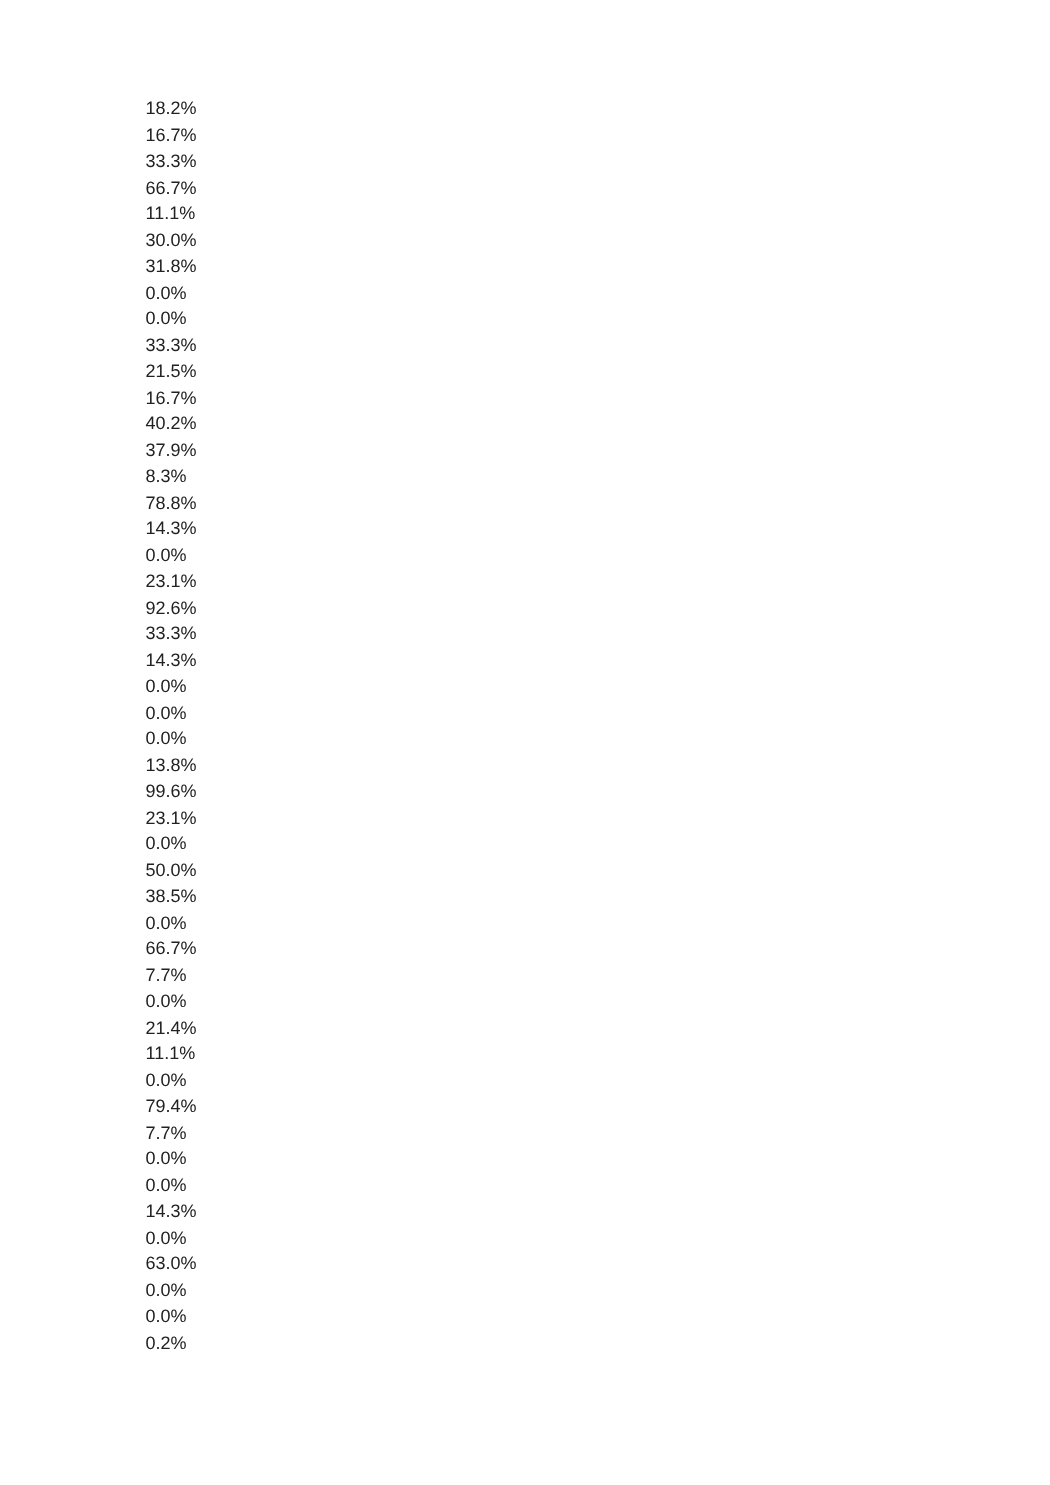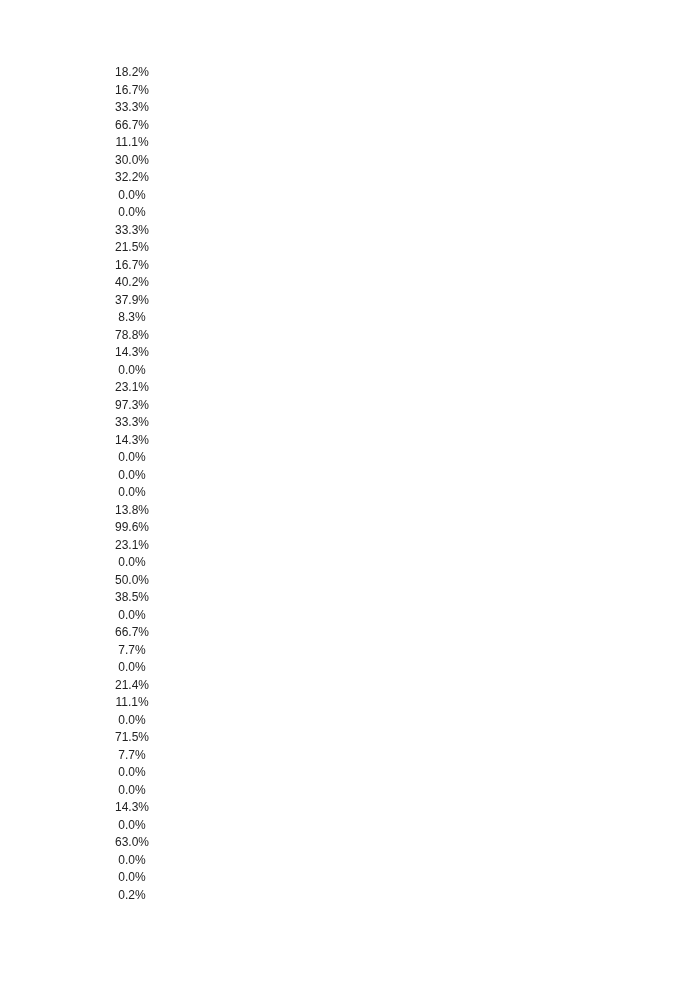--- a/index.html
+++ b/index.html
@@ -12,73 +12,73 @@
     background: #ffffff;
     font-family: "Liberation Sans", sans-serif;
     position: relative;
     overflow: hidden;
   }
   .values-column {
     position: absolute;
     top: 64px;
     left: 97px;
     width: 70px;
-    text-align: center;
+    text-align: left;
   }
   .value-row {
     font-size: 12px;
     line-height: 17.5px;
     height: 17.5px;
     color: #222222;
     white-space: nowrap;
   }
 </style>
 </head>
 <body>
 
 <div class="values-column">
     <div class="value-row">18.2%</div>
     <div class="value-row">16.7%</div>
     <div class="value-row">33.3%</div>
     <div class="value-row">66.7%</div>
     <div class="value-row">11.1%</div>
     <div class="value-row">30.0%</div>
-    <div class="value-row">32.2%</div>
+    <div class="value-row">31.8%</div>
     <div class="value-row">0.0%</div>
     <div class="value-row">0.0%</div>
     <div class="value-row">33.3%</div>
     <div class="value-row">21.5%</div>
     <div class="value-row">16.7%</div>
     <div class="value-row">40.2%</div>
     <div class="value-row">37.9%</div>
     <div class="value-row">8.3%</div>
     <div class="value-row">78.8%</div>
     <div class="value-row">14.3%</div>
     <div class="value-row">0.0%</div>
     <div class="value-row">23.1%</div>
-    <div class="value-row">97.3%</div>
+    <div class="value-row">92.6%</div>
     <div class="value-row">33.3%</div>
     <div class="value-row">14.3%</div>
     <div class="value-row">0.0%</div>
     <div class="value-row">0.0%</div>
     <div class="value-row">0.0%</div>
     <div class="value-row">13.8%</div>
     <div class="value-row">99.6%</div>
     <div class="value-row">23.1%</div>
     <div class="value-row">0.0%</div>
     <div class="value-row">50.0%</div>
     <div class="value-row">38.5%</div>
     <div class="value-row">0.0%</div>
     <div class="value-row">66.7%</div>
     <div class="value-row">7.7%</div>
     <div class="value-row">0.0%</div>
     <div class="value-row">21.4%</div>
     <div class="value-row">11.1%</div>
     <div class="value-row">0.0%</div>
-    <div class="value-row">71.5%</div>
+    <div class="value-row">79.4%</div>
     <div class="value-row">7.7%</div>
     <div class="value-row">0.0%</div>
     <div class="value-row">0.0%</div>
     <div class="value-row">14.3%</div>
     <div class="value-row">0.0%</div>
     <div class="value-row">63.0%</div>
     <div class="value-row">0.0%</div>
     <div class="value-row">0.0%</div>
     <div class="value-row">0.2%</div>
   </div>

